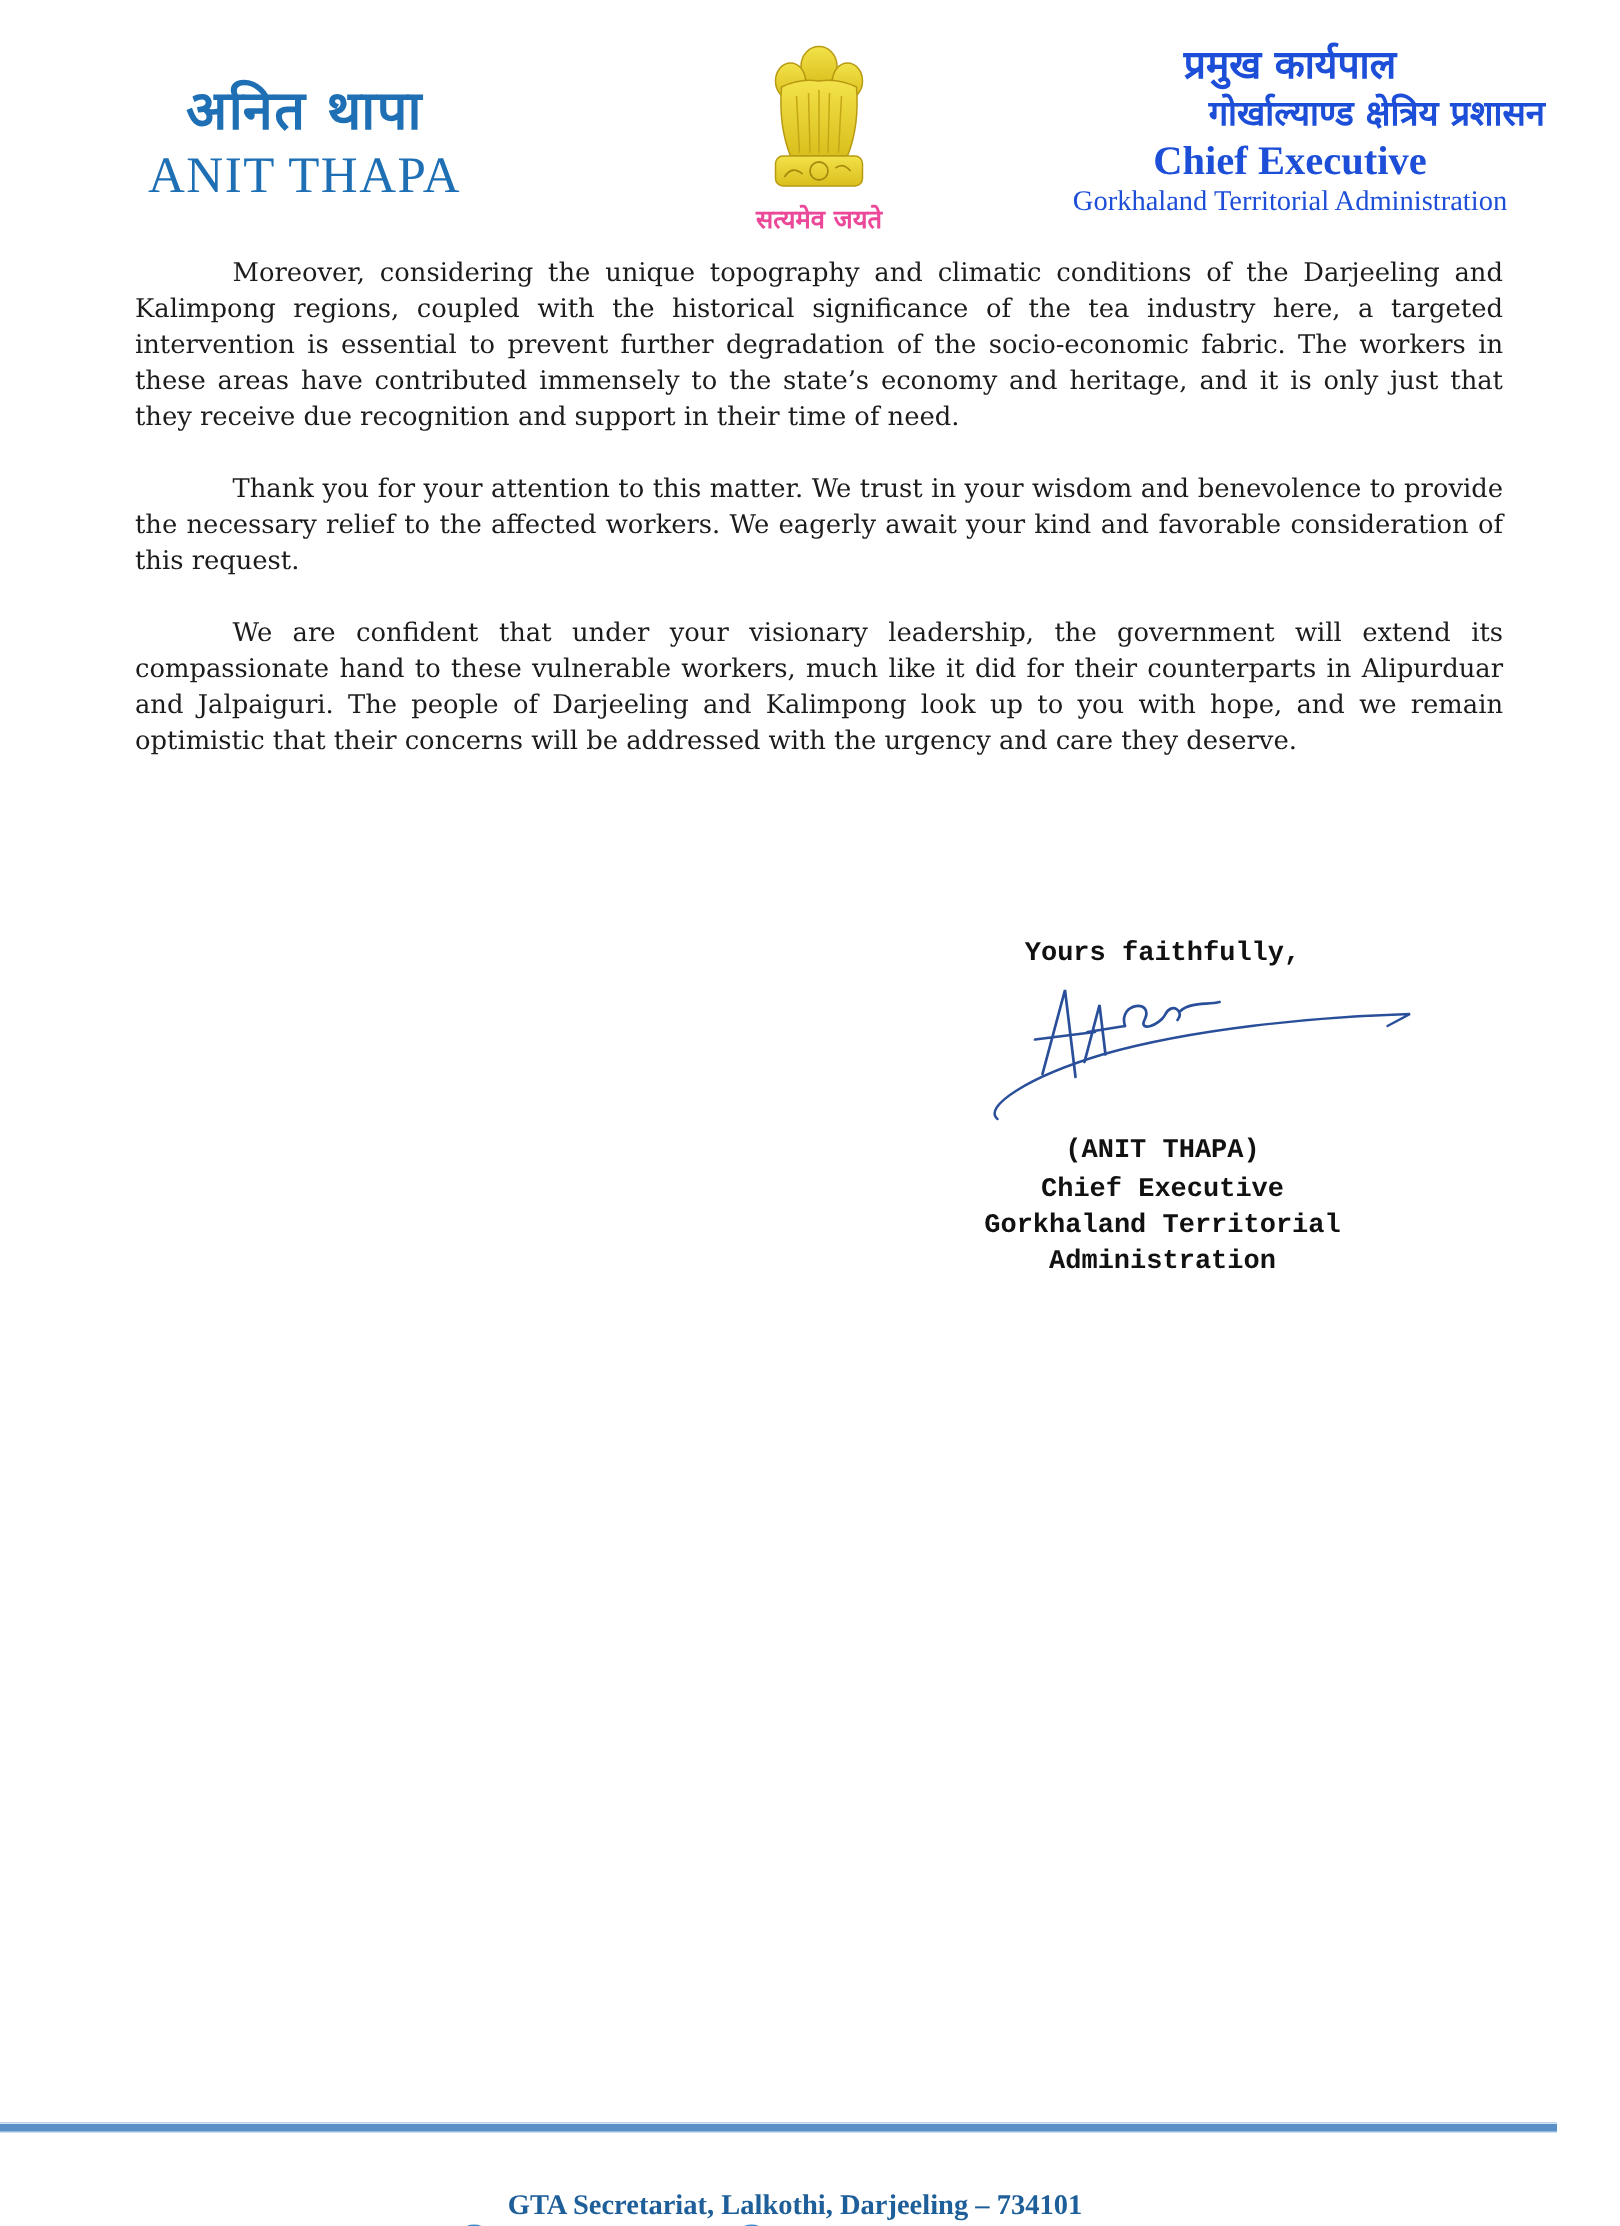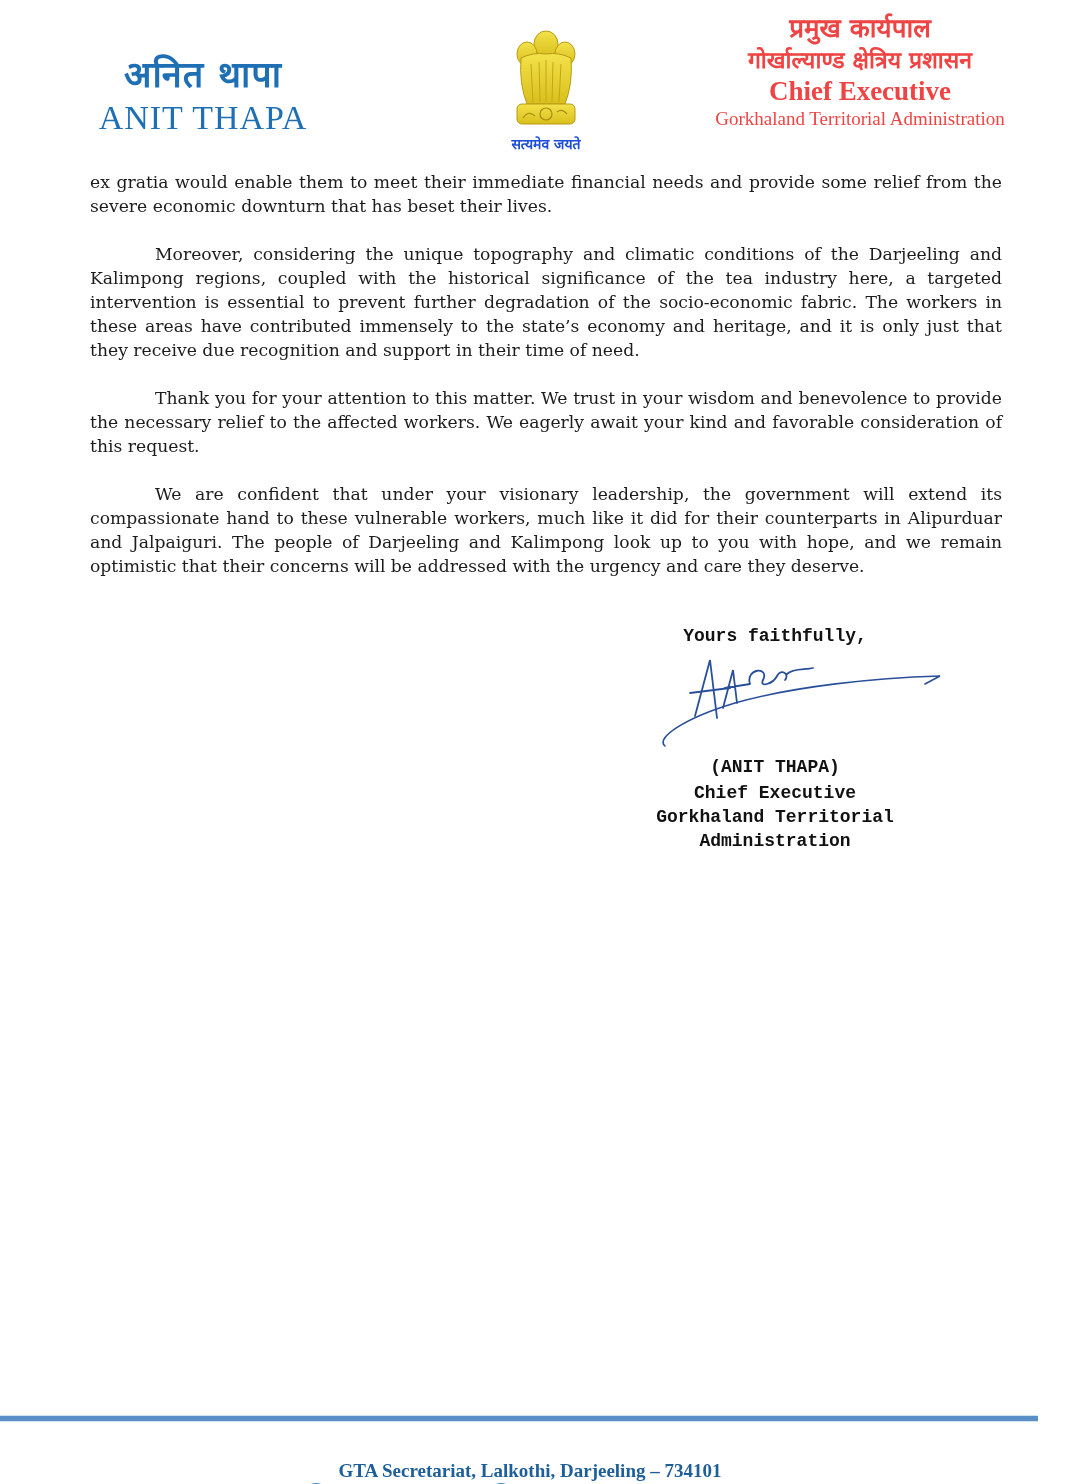--- a/index.html
+++ b/index.html
@@ -5,25 +5,25 @@
   html, body { margin: 0; padding: 0; background: #ffffff; }
   body { width: 1080px; height: 1484px; position: relative; overflow: hidden; font-family: "Liberation Serif", "DejaVu Serif", serif; color: #1a1a1a; }
 
   
   .lh-left { position: absolute; left: 88px; top: 52px; width: 230px; text-align: center; color: #1f6fb5; }
   .lh-left .hindi-name { font-family: "DejaVu Sans", sans-serif; font-weight: bold; font-size: 36px; line-height: 46px; letter-spacing: 1px; }
   .lh-left .eng-name { font-family: "Liberation Serif", serif; font-weight: normal; font-size: 34px; line-height: 40px; letter-spacing: 1px; }
 
   .emblem { position: absolute; left: 500px; top: 24px; width: 92px; text-align: center; }
   .emblem svg { display: block; margin: 0 auto; }
-  .emblem .motto { font-family: "DejaVu Sans", sans-serif; font-size: 14px; color: #1d4ed8; font-weight: bold; margin-top: 2px; white-space: nowrap; }
+  .emblem .motto { font-family: "DejaVu Sans", sans-serif; font-size: 17px; color: #ec4899; font-weight: bold; margin-top: 2px; white-space: nowrap; }
 
-  .lh-right { position: absolute; left: 690px; top: 12px; width: 340px; text-align: center; color: #ef4444; }
+  .lh-right { position: absolute; left: 690px; top: 28px; width: 340px; text-align: center; color: #1d4ed8; }
   .lh-right .hindi-title { font-family: "DejaVu Sans", sans-serif; font-weight: bold; font-size: 26px; line-height: 33px; }
-  .lh-right .hindi-org { font-family: "DejaVu Sans", sans-serif; font-weight: bold; font-size: 23px; line-height: 30px; }
+  .lh-right .hindi-org { font-family: "DejaVu Sans", sans-serif; font-weight: bold; font-size: 23px; line-height: 30px; text-align: right; }
   .lh-right .eng-title { font-family: "Liberation Serif", serif; font-weight: bold; font-size: 27px; line-height: 32px; }
   .lh-right .eng-org { font-family: "Liberation Serif", serif; font-size: 19px; line-height: 24px; }
 
   
   .letter-body { position: absolute; left: 90px; top: 170px; width: 912px; font-family: "DejaVu Serif", serif; font-size: 17.2px; line-height: 24px; text-align: justify; color: #1c1c1c; }
   .letter-body p { margin: 0 0 24px 0; }
   .letter-body p.indent { text-indent: 65px; }
 
   
   .sig { position: absolute; left: 580px; top: 624px; width: 390px; text-align: center; font-family: Liberation Mono, monospace; font-weight: bold; font-size: 18px; line-height: 24px; color: #111; }
@@ -72,21 +72,20 @@
 
   <div class="lh-right">
     <div class="hindi-title">प्रमुख कार्यपाल</div>
     <div class="hindi-org">गोर्खाल्याण्ड क्षेत्रिय प्रशासन</div>
     <div class="eng-title">Chief Executive</div>
     <div class="eng-org">Gorkhaland Territorial Administration</div>
   </div>
 </header>
 
 <main class="letter-body">
-  <p>ex gratia would enable them to meet their immediate financial needs and provide some relief from the severe economic downturn that has beset their lives.</p>
   <p class="indent">Moreover, considering the unique topography and climatic conditions of the Darjeeling and Kalimpong regions, coupled with the historical significance of the tea industry here, a targeted intervention is essential to prevent further degradation of the socio-economic fabric. The workers in these areas have contributed immensely to the state’s economy and heritage, and it is only just that they receive due recognition and support in their time of need.</p>
   <p class="indent">Thank you for your attention to this matter. We trust in your wisdom and benevolence to provide the necessary relief to the affected workers. We eagerly await your kind and favorable consideration of this request.</p>
   <p class="indent">We are confident that under your visionary leadership, the government will extend its compassionate hand to these vulnerable workers, much like it did for their counterparts in Alipurduar and Jalpaiguri. The people of Darjeeling and Kalimpong look up to you with hope, and we remain optimistic that their concerns will be addressed with the urgency and care they deserve.</p>
 </main>
 
 <section class="sig">
   <div class="closing">Yours faithfully,</div>
   <div class="signature">
     <svg width="290" height="110" viewBox="0 0 290 110">
       <path d="M10 98 C 0 90, 30 70, 80 55 C 140 38, 220 30, 285 28 L 270 36" fill="none" stroke="#2a4f9a" stroke-width="1.6" stroke-linecap="round"></path>

